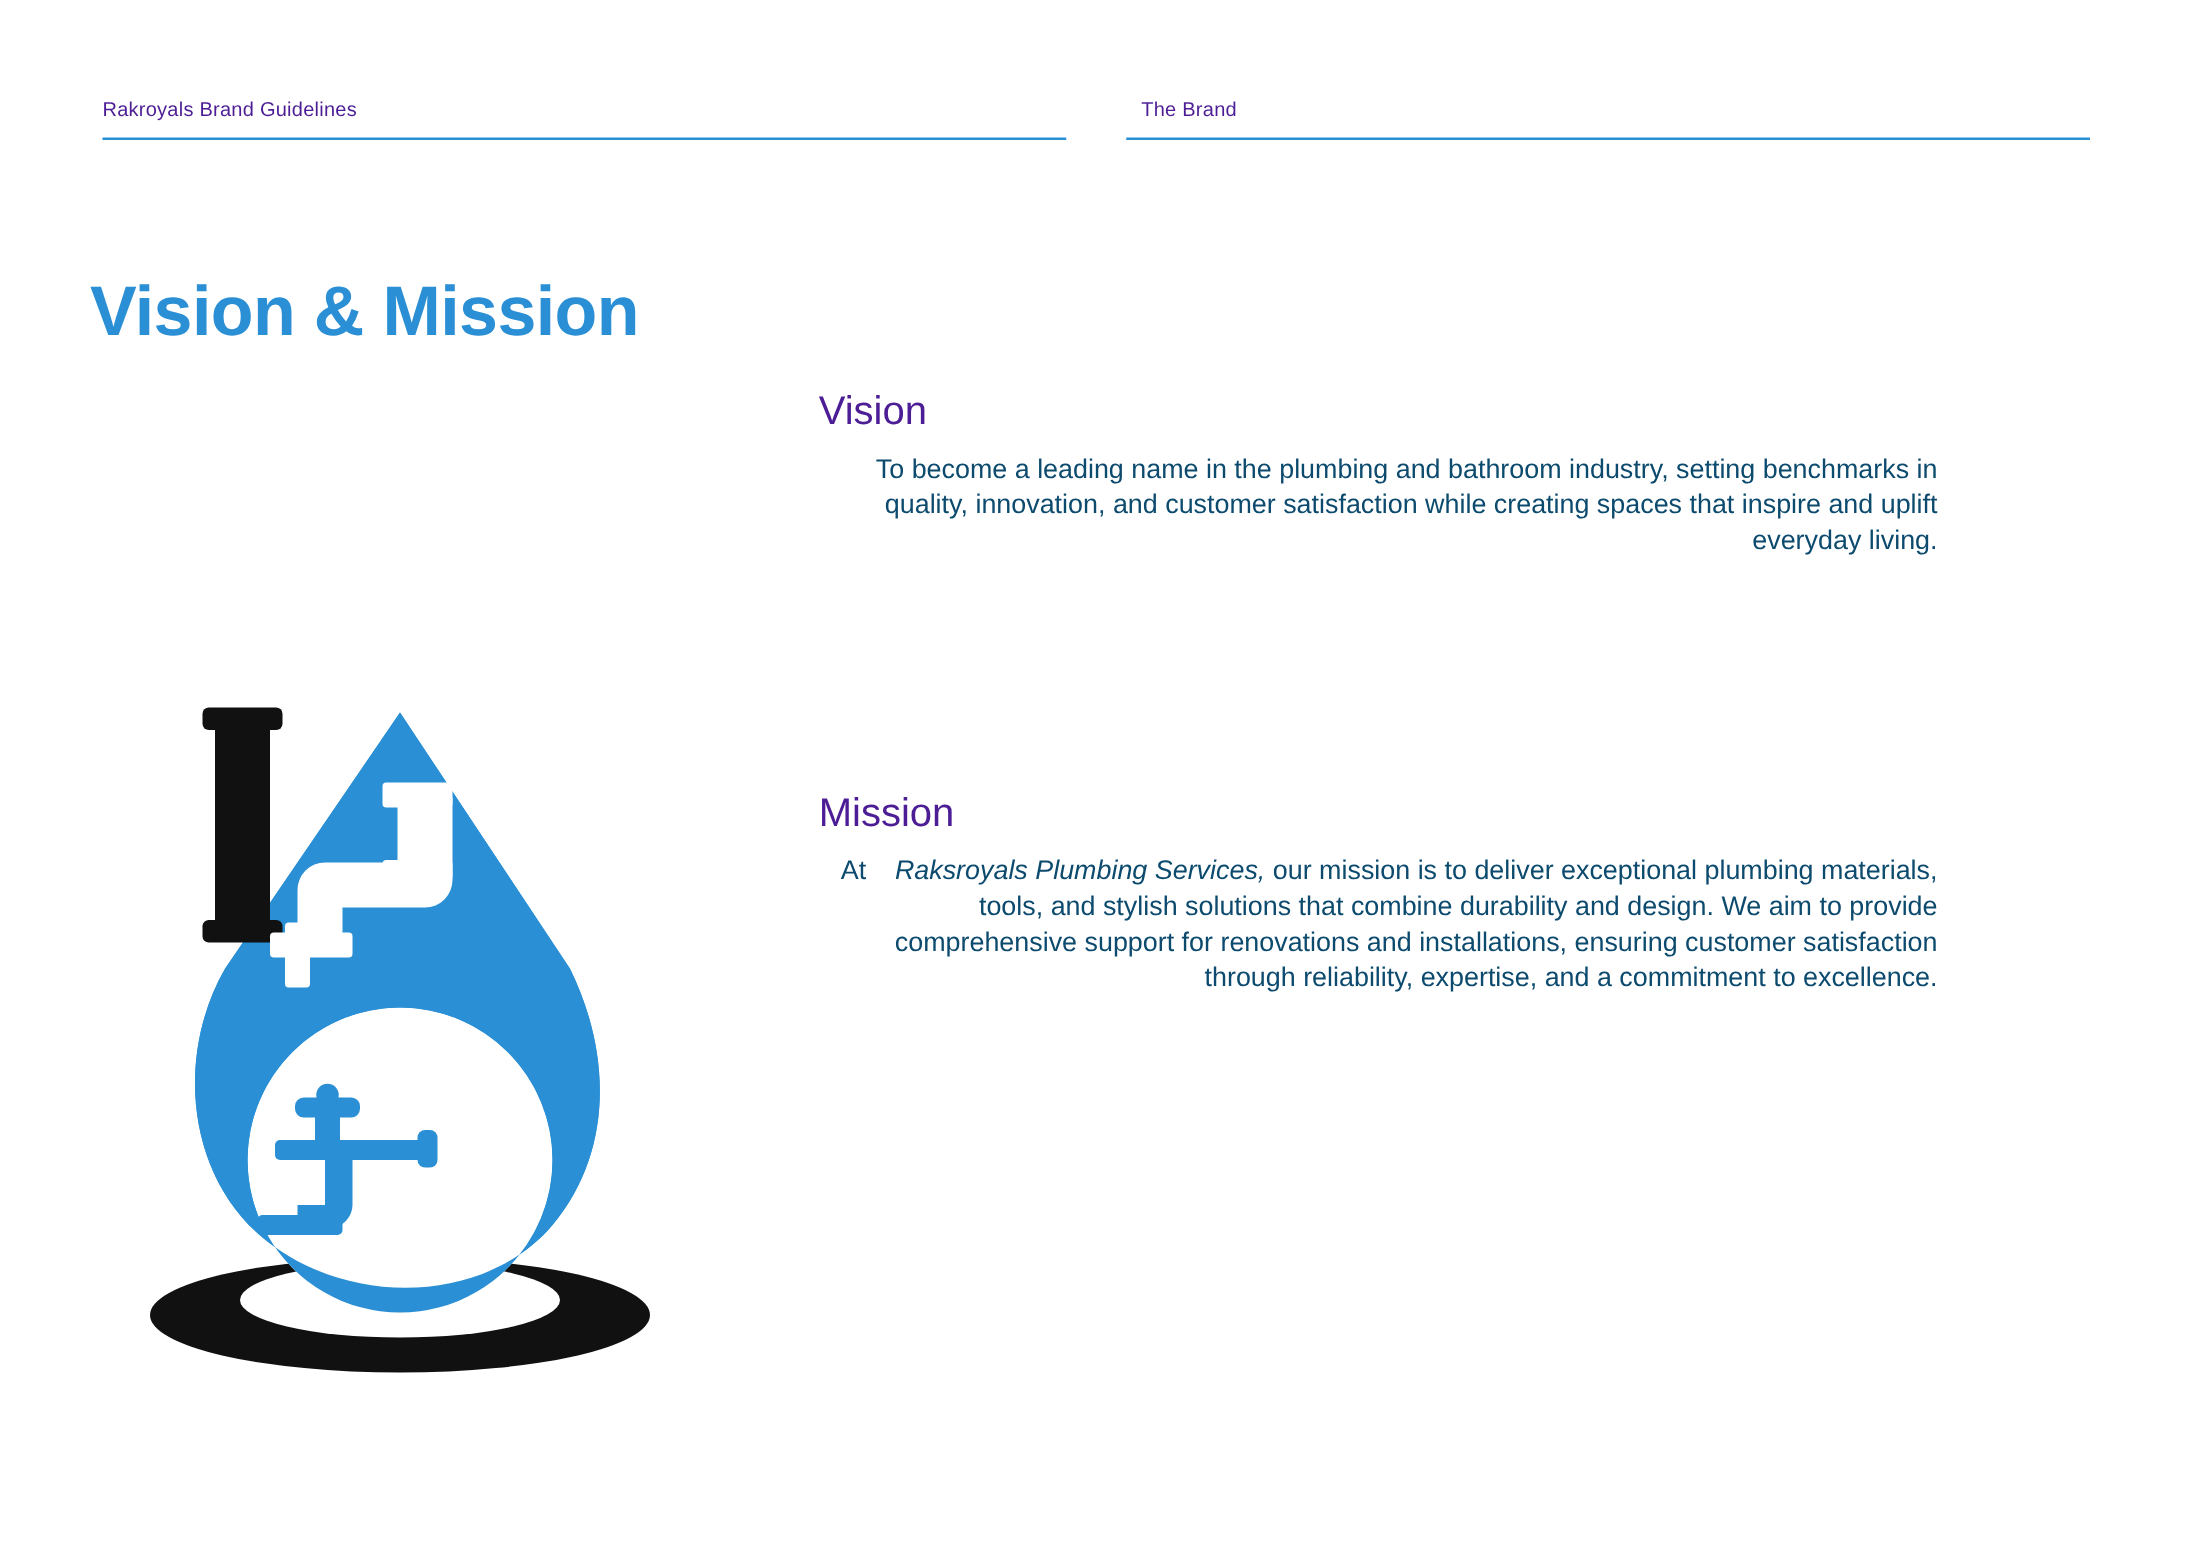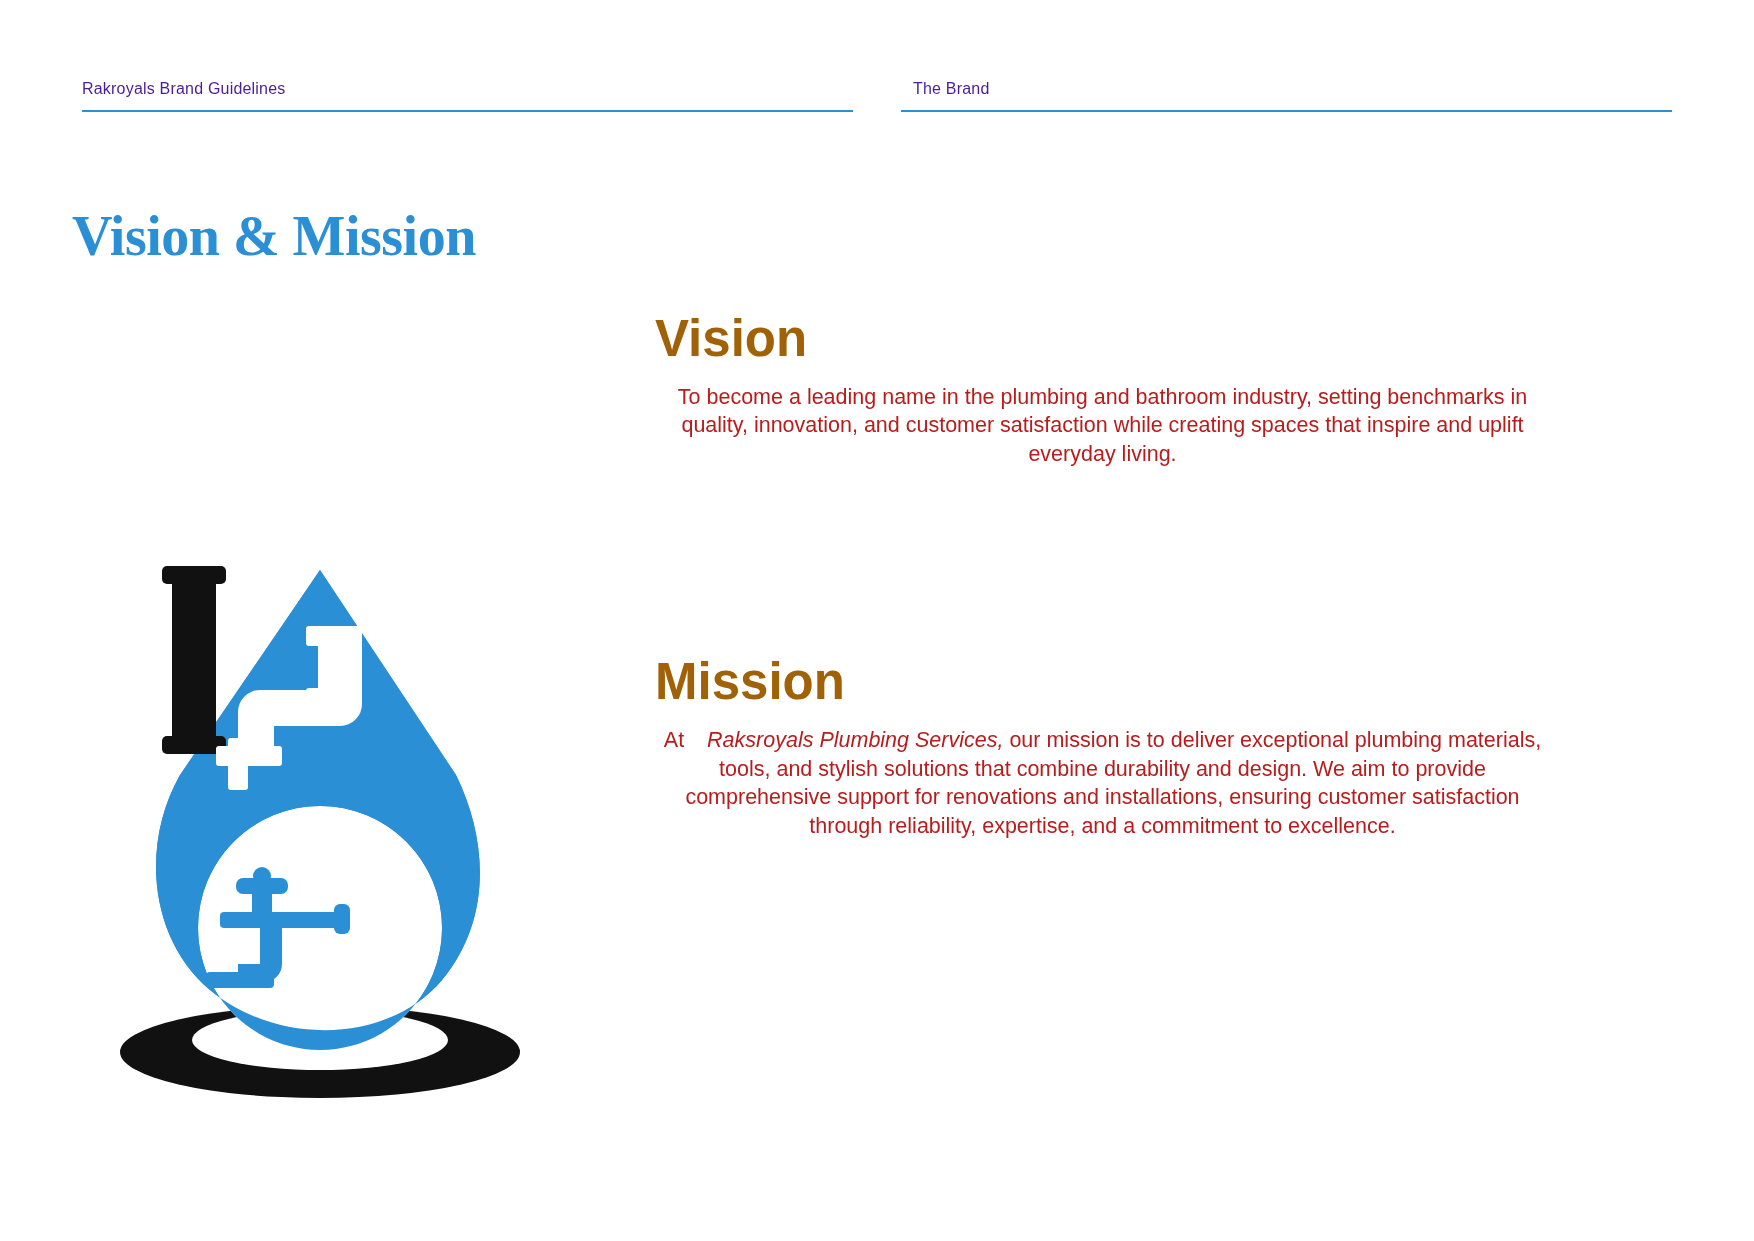--- a/index.html
+++ b/index.html
@@ -36,52 +36,51 @@
     letter-spacing: 0.2px;
     display: block;
   }
   .header-col.right .label {
     padding-left: 12px;
   }
 
   
   .page-title {
     position: absolute;
-    top: 168px;
+    top: 180px;
     left: 72px;
     font-size: 56px;
     font-weight: bold;
     color: #2a8fd4;
     letter-spacing: -0.5px;
     line-height: 1.1;
-    font-family: Liberation Serif, serif;
   }
 
   
   .content {
     position: absolute;
     left: 655px;
     top: 310px;
     width: 895px;
   }
   .block { margin-bottom: 0; }
   .block + .block { margin-top: 185px; }
   .block-title {
-    font-size: 51px;
-    color: #a16207;
-    font-weight: bold;
+    font-size: 32px;
+    color: #4c1d95;
+    font-weight: normal;
     margin: 0 0 14px 0;
     line-height: 1.15;
   }
   .block-body {
     font-size: 21.5px;
     line-height: 1.33;
-    color: #b91c1c;
+    color: #0c4a6e;
     margin: 0;
-    text-align: center;
+    text-align: right;
   }
   .block-body .em {
     font-style: italic;
     margin-left: 17px;
   }
 
   
   .logo-wrap {
     position: absolute;
     left: 120px;

